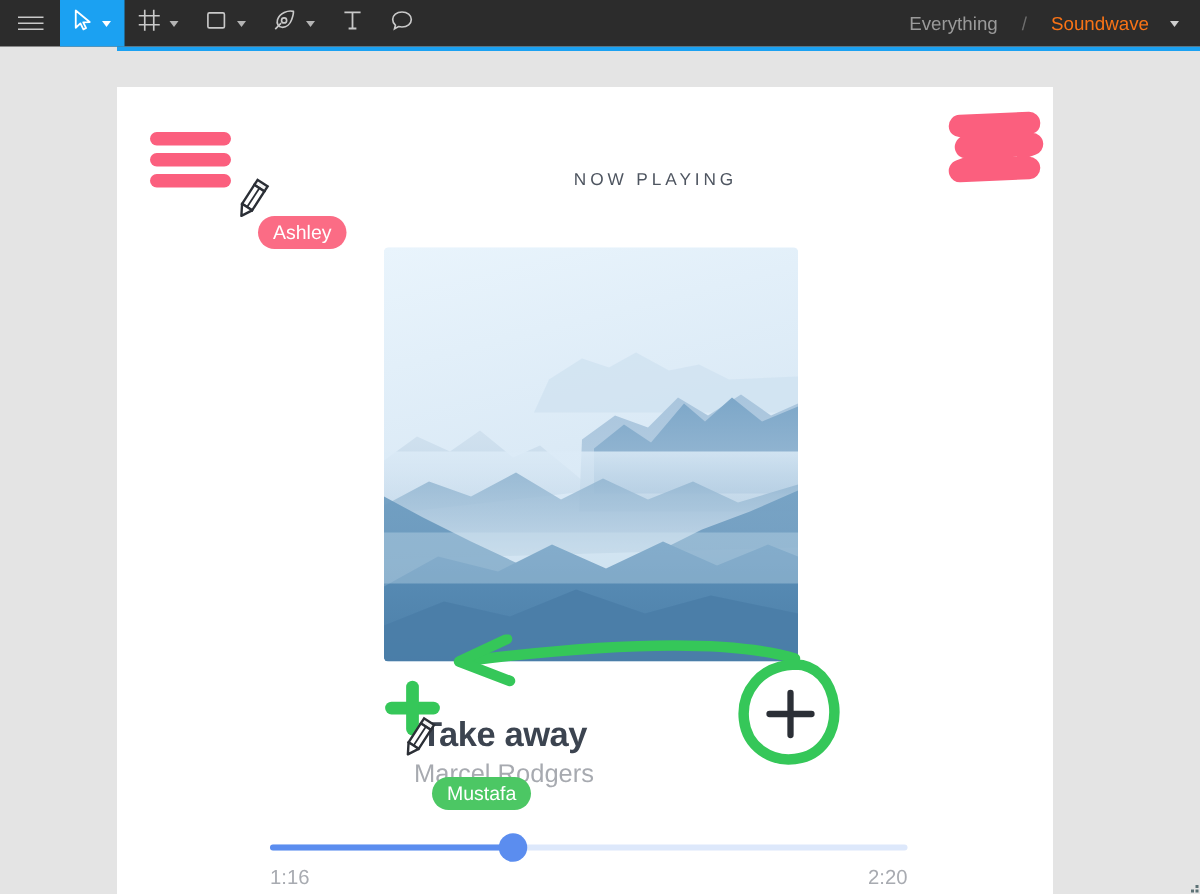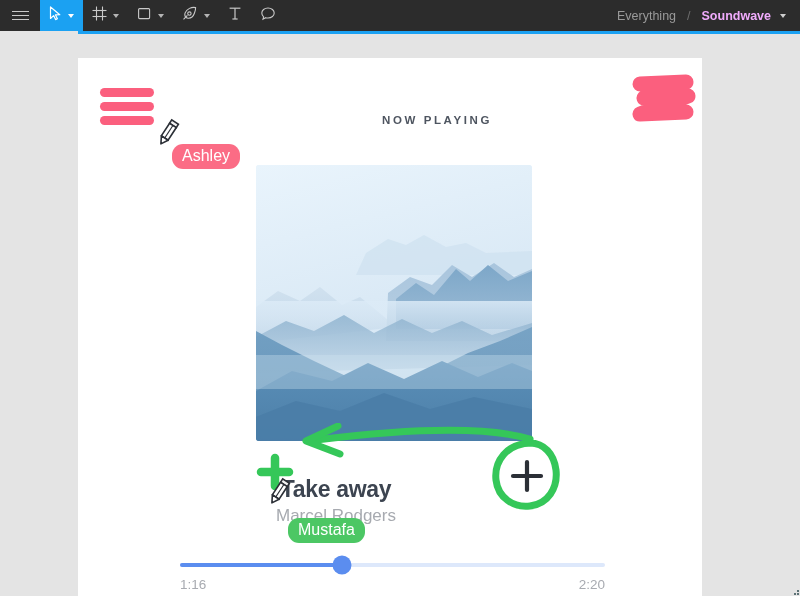--- a/index.html
+++ b/index.html
@@ -31,26 +31,26 @@
   .tb-tool.active .chev { border-top-color: #ffffff; }
   .chev {
     width: 0; height: 0;
     border-left: 3.5px solid transparent;
     border-right: 3.5px solid transparent;
     border-top: 4px solid #b4b4b4;
     margin-left: 1px;
   }
   .tb-spacer { flex: 1; }
   .breadcrumb {
-    display: flex; align-items: center; gap: 11px;
+    display: flex; align-items: center; gap: 16px;
     font-size: 12.5px; padding-right: 14px;
   }
   .bc-parent { color: #9a9a9a; }
   .bc-sep { color: #6e6e6e; }
-  .bc-current { color: #f0abfc; font-weight: bold; }
+  .bc-current { color: #f97316; }
   .bc-chev {
     width: 0; height: 0;
     border-left: 3.5px solid transparent;
     border-right: 3.5px solid transparent;
     border-top: 4px solid #cfcfcf;
     margin-left: -2px;
   }
   .toolbar-accent {
     position: absolute; left: 78px; top: 31px;
     width: 722px; height: 3px; background: #1ba1f2; z-index: 39;
@@ -73,21 +73,21 @@
     border-radius: 5px; background: #fb5f7e;
   }
   .app-menu .mbar:nth-child(1) { top: 0px; }
   .app-menu .mbar:nth-child(2) { top: 14px; }
   .app-menu .mbar:nth-child(3) { top: 28px; }
 
   
   .now-playing {
     position: absolute; left: 0; top: 56px; width: 718px;
     text-align: center;
-    font-size: 11.5px; font-weight: bold; letter-spacing: 2.6px;
+    font-size: 11.5px; font-weight: normal; letter-spacing: 2.6px;
     color: #4e5560;
   }
 
   
   .more-menu { position: absolute; right: 24px; top: 28px; width: 60px; height: 50px; }
 
   
   .album-art {
     position: absolute; left: 178px; top: 107px;
     width: 276px; height: 276px;
@@ -115,21 +115,21 @@
     display: flex; justify-content: space-between;
     margin-top: 10px; font-size: 13.5px; color: #a8abb1;
   }
 
   
   .annot { position: absolute; left: 0; top: 0; width: 800px; height: 596px; pointer-events: none; z-index: 30; }
 
   .cursor-label {
     position: absolute; display: inline-block;
     padding: 3px 10px 4px; border-radius: 11px;
-    font-size: 16px; color: #ffffff; white-space: nowrap;
+    font-size: 13px; color: #ffffff; white-space: nowrap;
   }
   .cursor-label.pink { background: #fb6c85; }
   .cursor-label.green { background: #4cc764; }
 
   .pencil { position: absolute; }
 
   
   .resize-grip { position: absolute; right: 1px; bottom: 1px; width: 9px; height: 9px; z-index: 45; }
   .resize-grip i { position: absolute; width: 2px; height: 2px; background: #5d7276; display: block; }
 </style>

